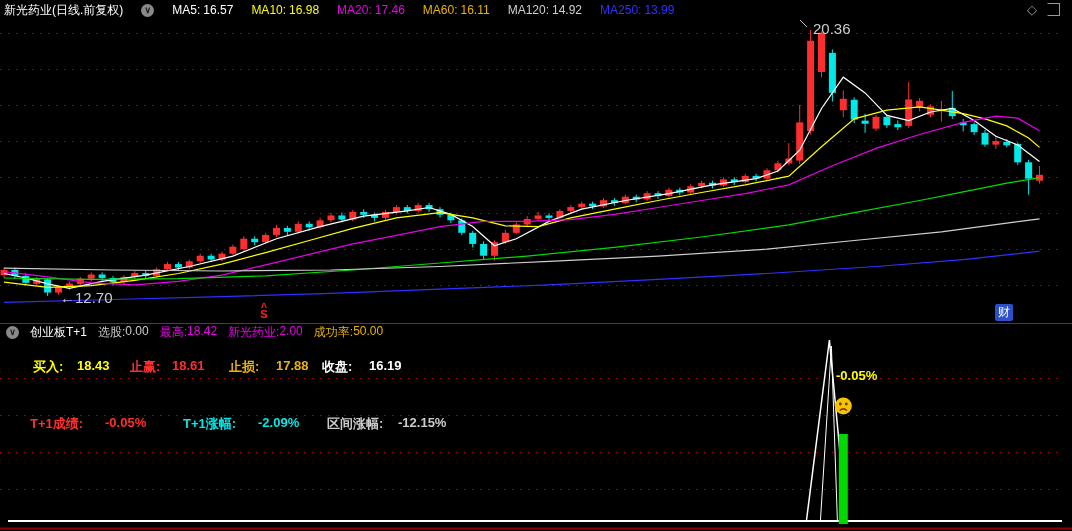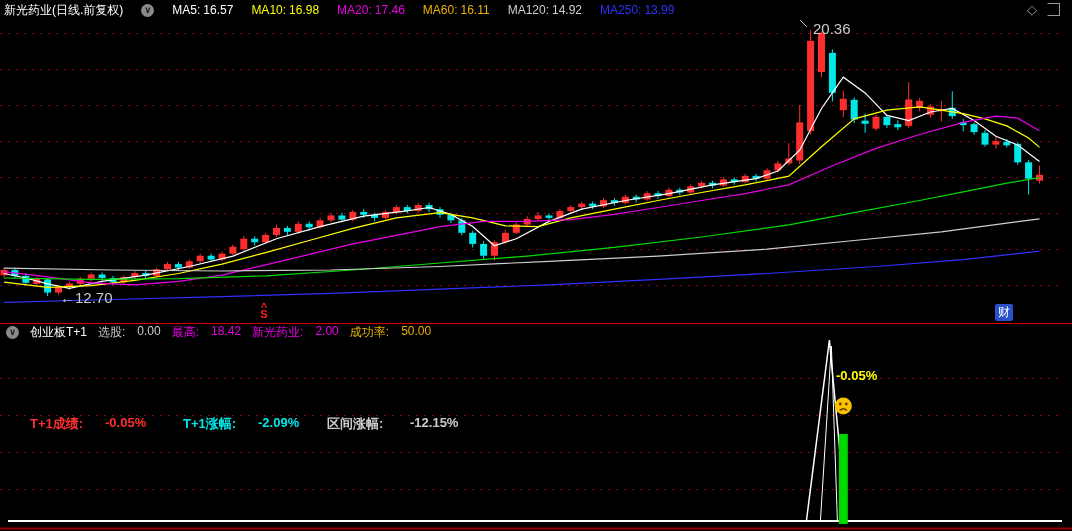--- a/index.html
+++ b/index.html
@@ -20,21 +20,21 @@
   .expand-icon{width:11px;height:11px;border:1px solid #999;border-left-color:transparent;}
   .annotation{position:absolute;font-size:15px;color:#cccccc;white-space:nowrap;}
   .s-marker{position:absolute;left:257px;top:304px;width:14px;text-align:center;
           color:#ff2020;font-weight:bold;font-size:11px;line-height:7px;}
   .s-marker span{display:block;}
   .fin-badge{position:absolute;left:995px;top:304px;width:18px;height:17px;
           background:#2a50cc;border-radius:2px;color:#fff;font-size:12px;
           line-height:17px;text-align:center;}
   .ind-header{position:absolute;left:6px;top:325px;height:15px;display:flex;gap:11px;
           align-items:center;font-size:12px;white-space:nowrap;}
-  .stat-item{display:flex;gap:12px;}
+  .stat-item{display:flex;gap:0;}
   .ind-row{position:absolute;left:0;width:560px;height:16px;font-size:13px;font-weight:bold;}
   .ind-row span{position:absolute;white-space:nowrap;}
   #row1{top:358px;}
   #row2{top:398px;margin-top:17px;}
   .spike-label{position:absolute;left:836px;top:368px;color:#ffff00;
           font-size:13px;font-weight:bold;}
 </style>
 </head>
 <body>
 
@@ -330,24 +330,34 @@
     <span class="stat-item c-magenta">
         <span>新光药业:</span>
         <span>2.00</span>
       </span>
     <span class="stat-item c-green">
         <span>成功率:</span>
         <span>50.00</span>
       </span>
   </div>
 
+  <div class="ind-row" id="row1">
+    <span class="c-yellow" style="left:33px">买入:</span>
+    <span class="c-yellow" style="left:77px">18.43</span>
+    <span class="c-red" style="left:130px">止赢:</span>
+    <span class="c-red" style="left:172px">18.61</span>
+    <span class="c-green" style="left:229px">止损:</span>
+    <span class="c-green" style="left:276px">17.88</span>
+    <span class="c-white" style="left:322px">收盘:</span>
+    <span class="c-white" style="left:369px">16.19</span>
+  </div>
 
   <div class="ind-row" id="row2">
     <span class="c-red" style="left:30px">T+1成绩:</span>
     <span class="c-red" style="left:105px">-0.05%</span>
     <span class="c-cyan" style="left:183px">T+1涨幅:</span>
     <span class="c-cyan" style="left:258px">-2.09%</span>
     <span class="c-dim" style="left:327px">区间涨幅:</span>
-    <span class="c-dim" style="left:410px">-12.15%</span>
+    <span class="c-dim" style="left:398px">-12.15%</span>
   </div>
 
   <div class="spike-label">-0.05%</div>
 </div>
 
 </body></html>

